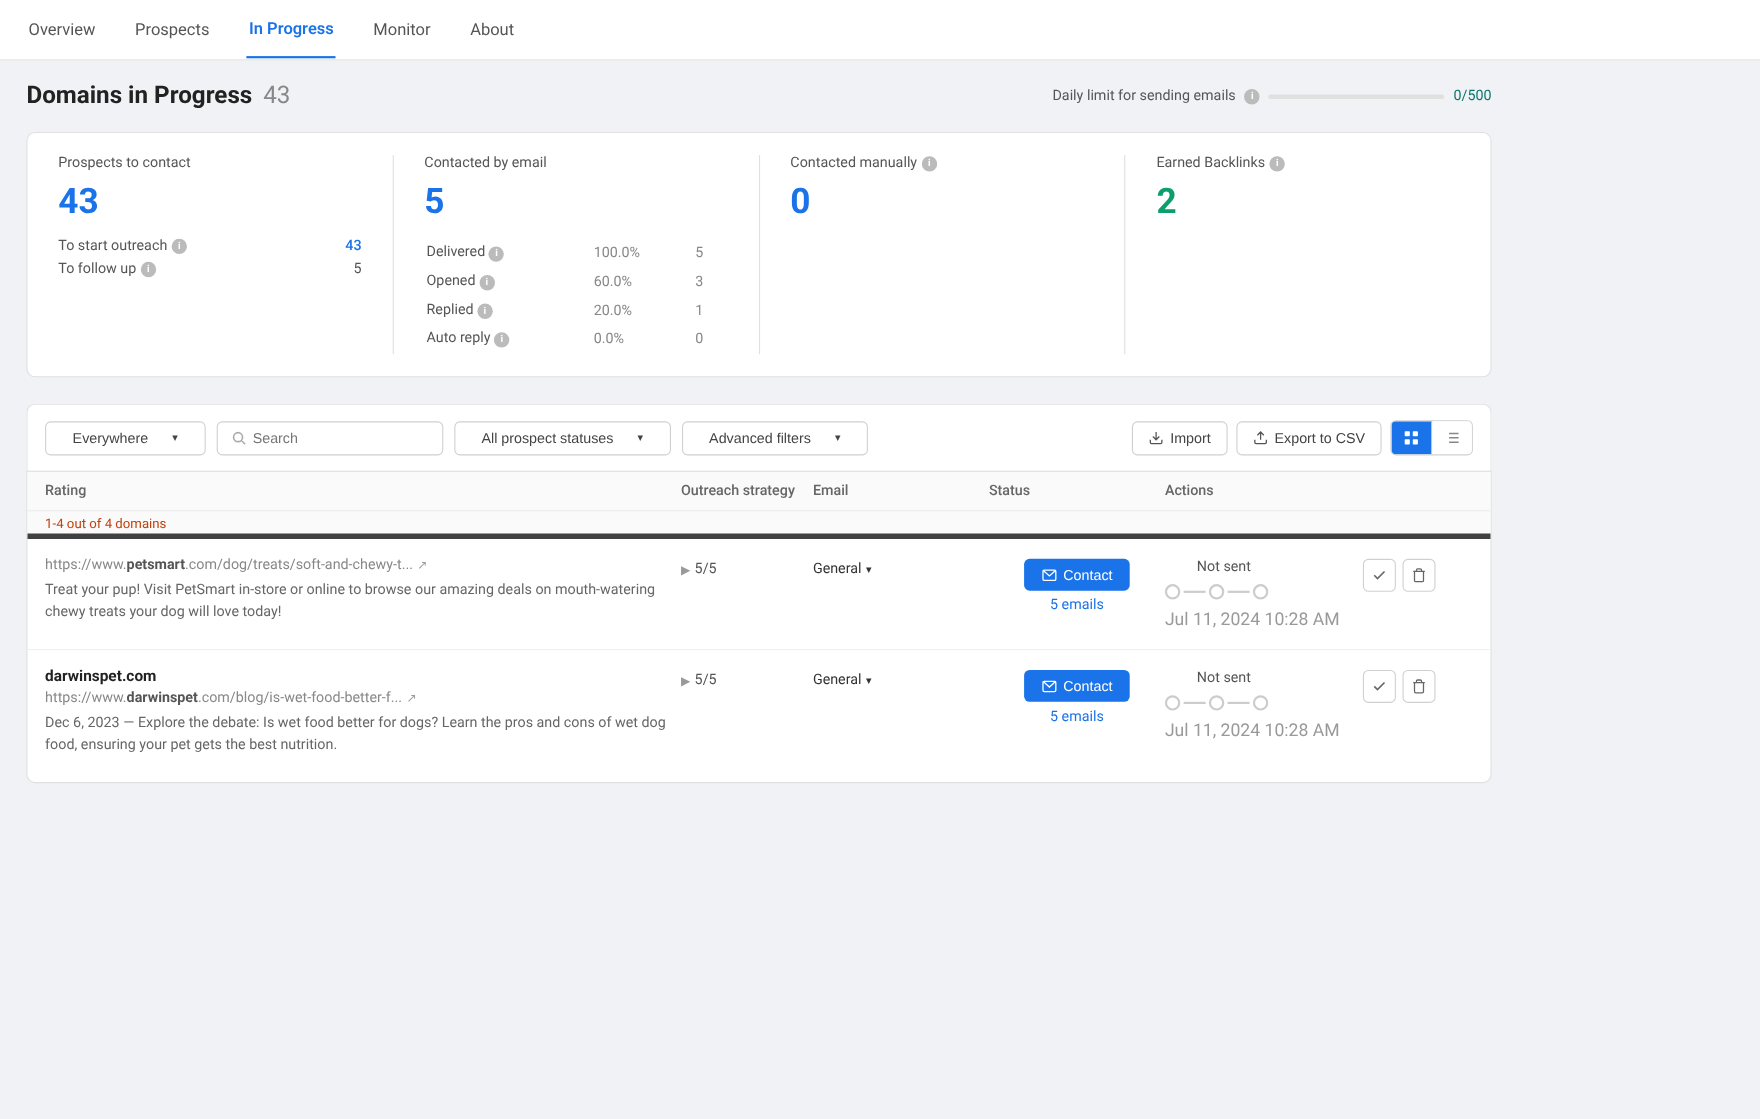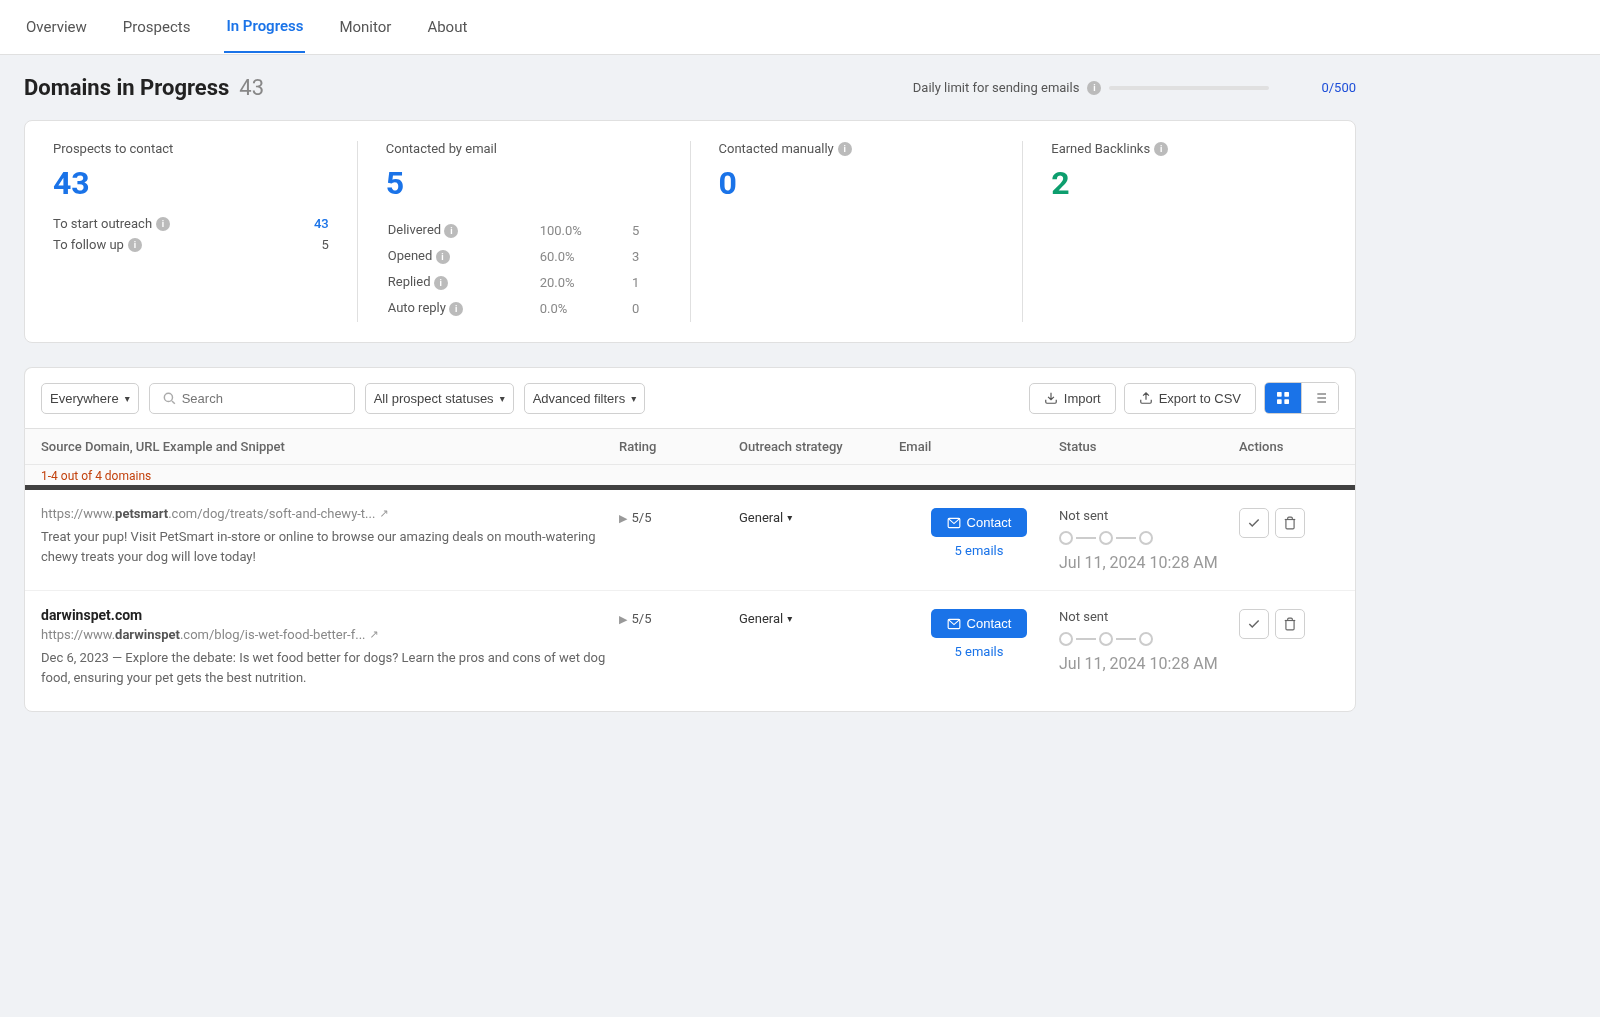--- a/index.html
+++ b/index.html
@@ -12,42 +12,42 @@
 
     
     .main { padding: 20px 24px; max-width: 1380px; }
 
     
     .page-header { display: flex; align-items: center; justify-content: space-between; margin-bottom: 20px; }
     .page-title { font-size: 22px; font-weight: 700; color: #222; display: flex; align-items: flex-start; gap: 10px; }
     .page-title-count { font-size: 22px; font-weight: 400; color: #888; }
     .daily-limit { display: flex; align-items: center; gap: 8px; font-size: 13px; color: #555; }
     .daily-limit-bar { width: 160px; height: 4px; background: #e0e0e0; border-radius: 2px; }
-    .daily-limit-value { font-size: 13px; color: #1d4ed8; margin-left: 44px; }
+    .daily-limit-value { font-size: 13px; color: #0f766e; }
 
     
     .stats-card { background: #fff; border: 1px solid #e0e0e0; border-radius: 8px; padding: 20px 0; display: flex; margin-bottom: 24px; }
     .stat-section { flex: 1; padding: 0 28px; border-right: 1px solid #e0e0e0; }
     .stat-section:last-child { border-right: none; }
     .stat-label { font-size: 13px; color: #555; margin-bottom: 8px; display: flex; align-items: center; gap: 4px; }
     .stat-value-big { font-size: 32px; font-weight: 700; color: #1a73e8; margin-bottom: 14px; }
     .stat-value-big.green { color: #0d9e6e; }
     .stat-row { display: flex; align-items: center; justify-content: space-between; font-size: 13px; color: #555; margin-bottom: 6px; text-align: center; }
     .stat-row-label { display: flex; align-items: center; gap: 4px; }
     .stat-row-val { color: #1a73e8; font-weight: 500; }
     .stat-sub-table { width: 100%; font-size: 13px; color: #555; }
     .stat-sub-table td { padding: 4px 8px 4px 0; }
     .stat-sub-table td:nth-child(2) { color: #888; }
     .stat-sub-table td:nth-child(3) { color: #888; }
     .info-icon { display: inline-flex; align-items: center; justify-content: center; width: 14px; height: 14px; border-radius: 50%; background: #bbb; color: #fff; font-size: 9px; font-weight: 700; cursor: pointer; }
 
     
     .filter-bar { background: #fff; border: 1px solid #e0e0e0; border-radius: 8px; padding: 14px 16px; display: flex; align-items: center; gap: 10px; margin-bottom: 0; border-bottom-left-radius: 0; border-bottom-right-radius: 0; border-bottom: none; }
     .filter-bar-right { margin-left: auto; display: flex; align-items: center; gap: 8px; }
-    .dropdown-btn { display: flex; align-items: center; gap: 6px; padding: 7px 8px; border: 1px solid #d0d0d0; border-radius: 5px; background: #fff; cursor: pointer; font-size: 13px; color: #444; white-space: nowrap; }
+    .dropdown-btn { display: flex; align-items: center; gap: 22px; padding: 7px 24px; border: 1px solid #d0d0d0; border-radius: 5px; background: #fff; cursor: pointer; font-size: 13px; color: #444; white-space: nowrap; }
     .search-box { display: flex; align-items: center; gap: 6px; padding: 7px 12px; border: 1px solid #d0d0d0; border-radius: 5px; background: #fff; }
     .search-box input { border: none; outline: none; font-size: 13px; color: #444; width: 160px; }
     .btn-outline { display: flex; align-items: center; gap: 6px; padding: 7px 14px; border: 1px solid #d0d0d0; border-radius: 5px; background: #fff; cursor: pointer; font-size: 13px; color: #444; }
     .view-toggle { display: flex; border: 1px solid #d0d0d0; border-radius: 5px; overflow: hidden; }
     .view-toggle-btn { padding: 7px 10px; background: #fff; border: none; cursor: pointer; color: #888; font-size: 16px; display: flex; align-items: center; }
     .view-toggle-btn.active { background: #1a73e8; color: #fff; }
     .view-toggle-btn:not(:last-child) { border-right: 1px solid #d0d0d0; }
 
     
     .table-wrapper { background: #fff; border: 1px solid #e0e0e0; border-radius: 0 0 8px 8px; border-top: 1px solid #e0e0e0; }
@@ -63,21 +63,21 @@
     .domain-link { color: #1a73e8; text-decoration: none; display: flex; align-items: center; gap: 4px; }
     .rating-cell { display: flex; align-items: flex-start; gap: 4px; padding-top: 4px; font-size: 13px; color: #555; }
     .rating-expand { color: #999; font-size: 11px; cursor: pointer; margin-top: 2px; }
     .rating-val { color: #555; }
     .strategy-cell { display: flex; align-items: flex-start; padding-top: 4px; }
     .strategy-dropdown { display: flex; align-items: center; gap: 4px; font-size: 13px; color: #333; cursor: pointer; }
     .email-cell { display: flex; flex-direction: column; gap: 6px; align-items: center; padding-top: 2px; }
     .contact-btn { display: flex; align-items: center; gap: 6px; padding: 7px 16px; background: #1a73e8; color: #fff; border: none; border-radius: 5px; cursor: pointer; font-size: 13px; font-weight: 500; }
     .emails-count { font-size: 13px; color: #1a73e8; }
     .status-cell { display: flex; flex-direction: column; gap: 4px; padding-top: 2px; }
-    .status-label { font-size: 13px; color: #555; }
+    .status-label { font-size: 13px; color: #555; margin-left: 29px; }
     .status-progress { display: flex; align-items: center; gap: 3px; margin: 4px 0; }
     .progress-dot { width: 14px; height: 14px; border-radius: 50%; border: 2px solid #ccc; background: #fff; }
     .progress-line { width: 20px; height: 2px; background: #ccc; }
     .status-date { font-size: 16px; color: #999; }
     .actions-cell { display: flex; align-items: flex-start; gap: 6px; padding-top: 2px; }
     .action-btn { width: 30px; height: 30px; border: 1px solid #d0d0d0; border-radius: 5px; background: #fff; cursor: pointer; display: flex; align-items: center; justify-content: center; color: #666; font-size: 14px; }
 
     .chevron { font-size: 10px; }
     .external-icon { font-size: 11px; color: #999; }
 
@@ -234,21 +234,20 @@
               <line x1="3" y1="12" x2="3.01" y2="12"></line>
               <line x1="3" y1="18" x2="3.01" y2="18"></line>
             </svg>
         </button>
       </div>
     </div>
   </div>
 
   <div class="table-wrapper">
     <div class="table-header">
-      <div class="table-header-cell">Source Domain, URL Example and Snippet</div>
       <div class="table-header-cell">Rating</div>
       <div class="table-header-cell">Outreach strategy</div>
       <div class="table-header-cell">Email</div>
       <div class="table-header-cell">Status</div>
       <div class="table-header-cell">Actions</div>
     </div>
     <div class="table-subheader">1-4 out of 4 domains</div>
 
     <div class="table-row">
       <div>

